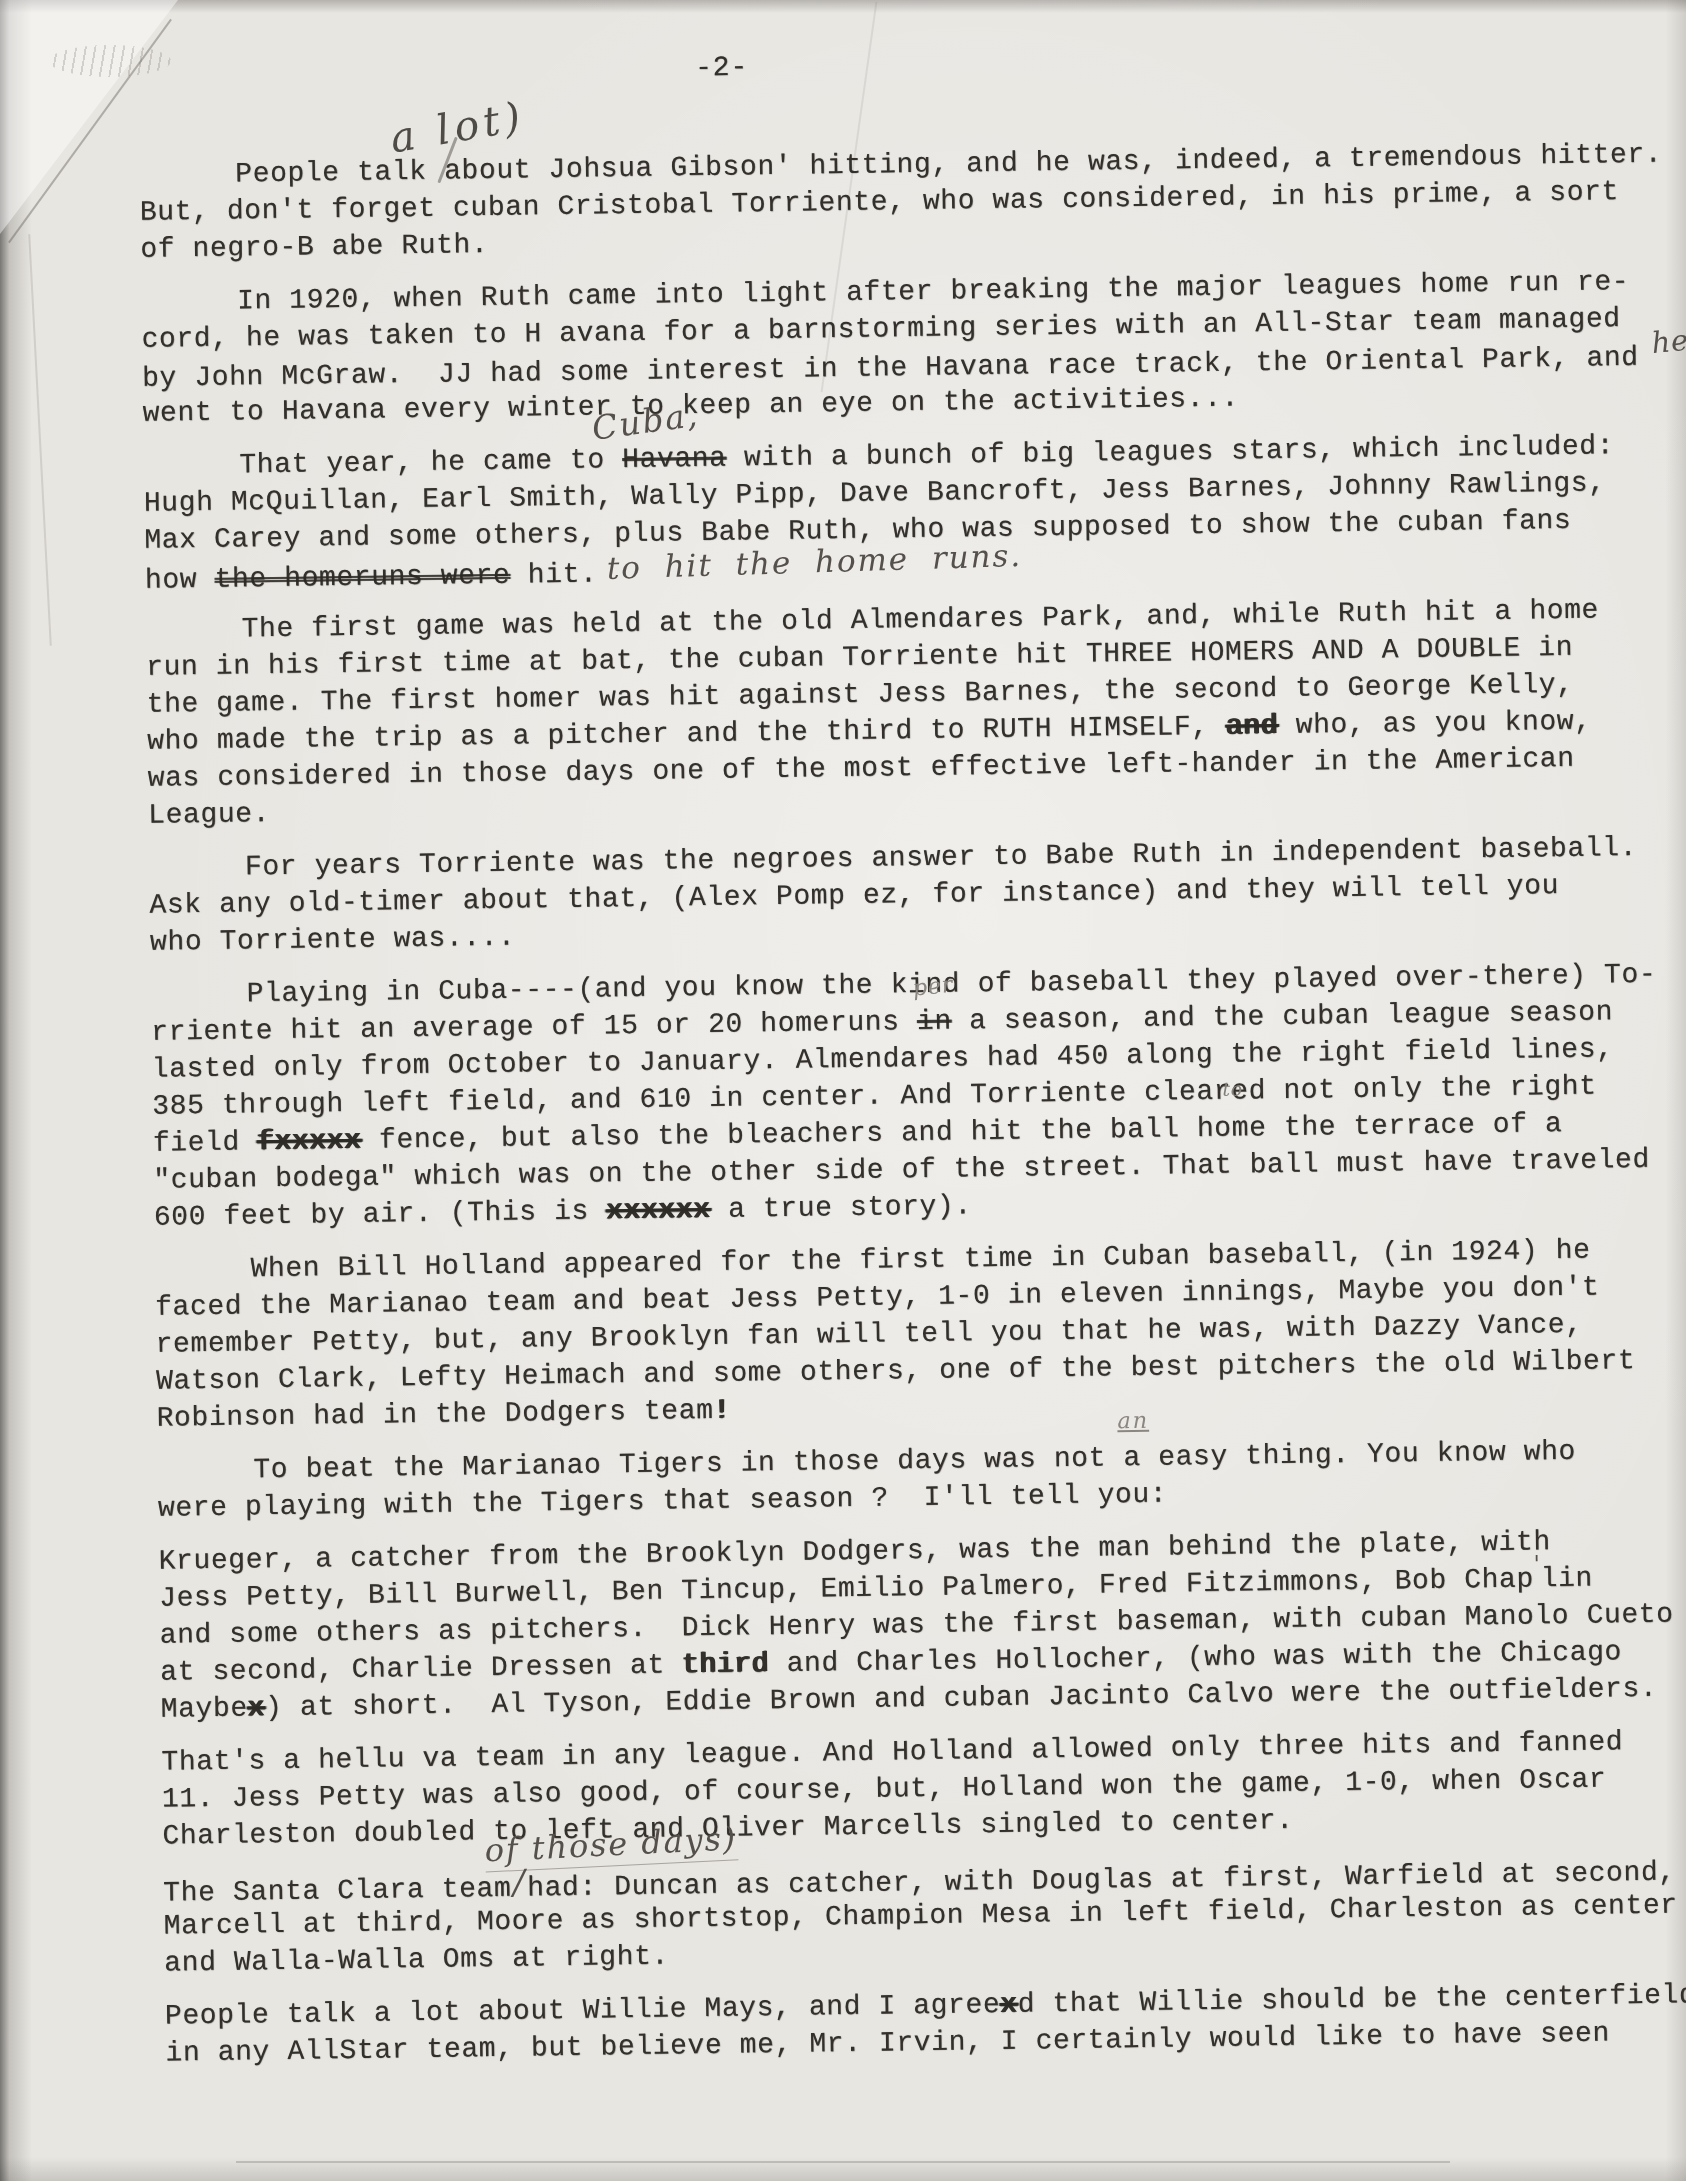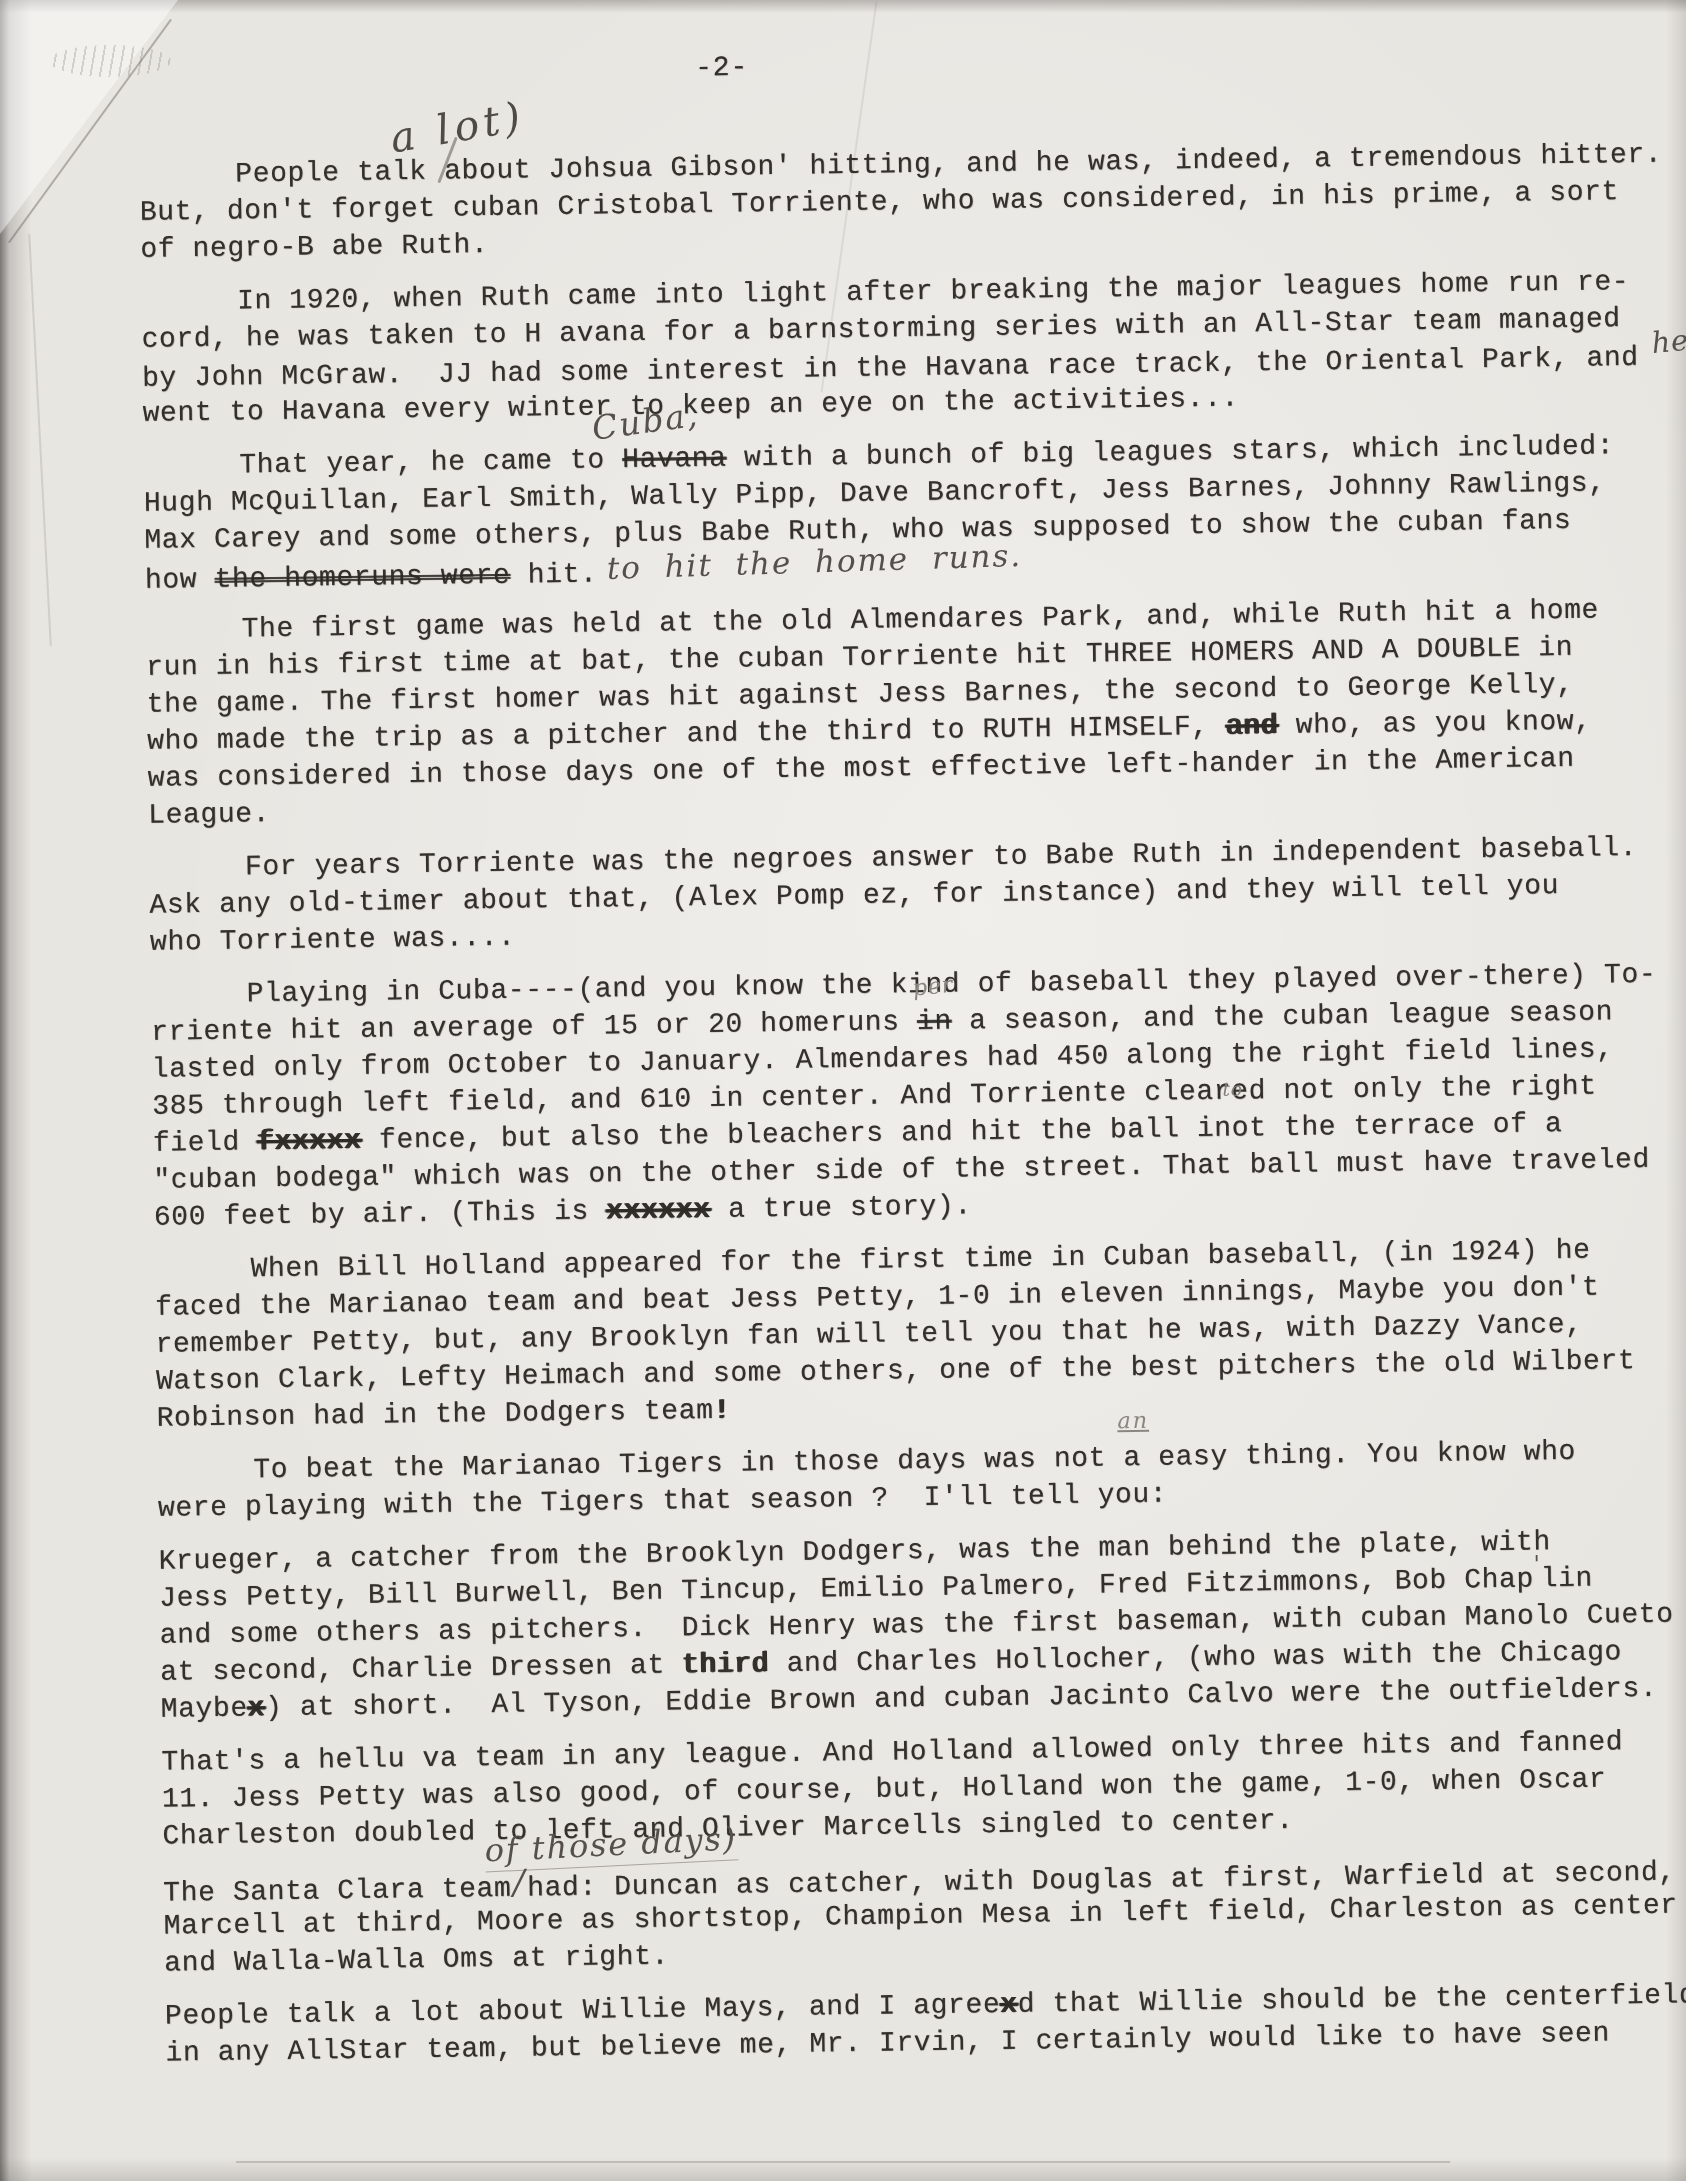--- a/index.html
+++ b/index.html
@@ -108,21 +108,21 @@
       <div class="line"><span>For years Torriente was the negroes answer to Babe Ruth in independent baseball.</span></div>
       <div class="line"><span>Ask any old-timer about that, (Alex Pomp ez, for instance) and they will tell you</span></div>
       <div class="line"><span>who Torriente was....</span></div>
     </div>
 
     <div class="para indent">
       <div class="line"><span>Playing in Cuba----(and you know the kind of baseball they played over-there) To-</span></div>
       <div class="line"><span>rriente hit an average of 15 or 20 homeruns </span><span class="a"><span class="h above ann-per">per</span></span><span class="st">in</span><span> a season, and the cuban league season</span></div>
       <div class="line"><span>lasted only from October to January. Almendares had 450 along the right field lines,</span></div>
       <div class="line"><span>385 through left field, and 610 in center. And Torriente cleared not only the right</span></div>
-      <div class="line"><span>field </span><span class="st sm">fxxxxx</span><span> fence, but also the bleachers and hit the ball </span><span class="a"><span class="h above ann-to">to</span></span><span>inot</span><span> the terrace of a</span></div>
+      <div class="line"><span>field </span><span class="st sm">fxxxxx</span><span> fence, but also the bleachers and hit the ball </span><span class="a"><span class="h above ann-to">to</span></span><span>home</span><span> the terrace of a</span></div>
       <div class="line"><span>"cuban bodega" which was on the other side of the street. That ball must have traveled</span></div>
       <div class="line"><span>600 feet by air. (This is </span><span class="st sm">xxxxxx</span><span> a true story).</span></div>
     </div>
 
     <div class="para indent">
       <div class="line"><span>When Bill Holland appeared for the first time in Cuban baseball, (in 1924) he</span></div>
       <div class="line"><span>faced the Marianao team and beat Jess Petty, 1-0 in eleven innings, Maybe you don't</span></div>
       <div class="line"><span>remember Petty, but, any Brooklyn fan will tell you that he was, with Dazzy Vance,</span></div>
       <div class="line"><span>Watson Clark, Lefty Heimach and some others, one of the best pitchers the old Wilbert</span></div>
       <div class="line"><span>Robinson had in the Dodgers team</span><span class="sm">!</span></div>

